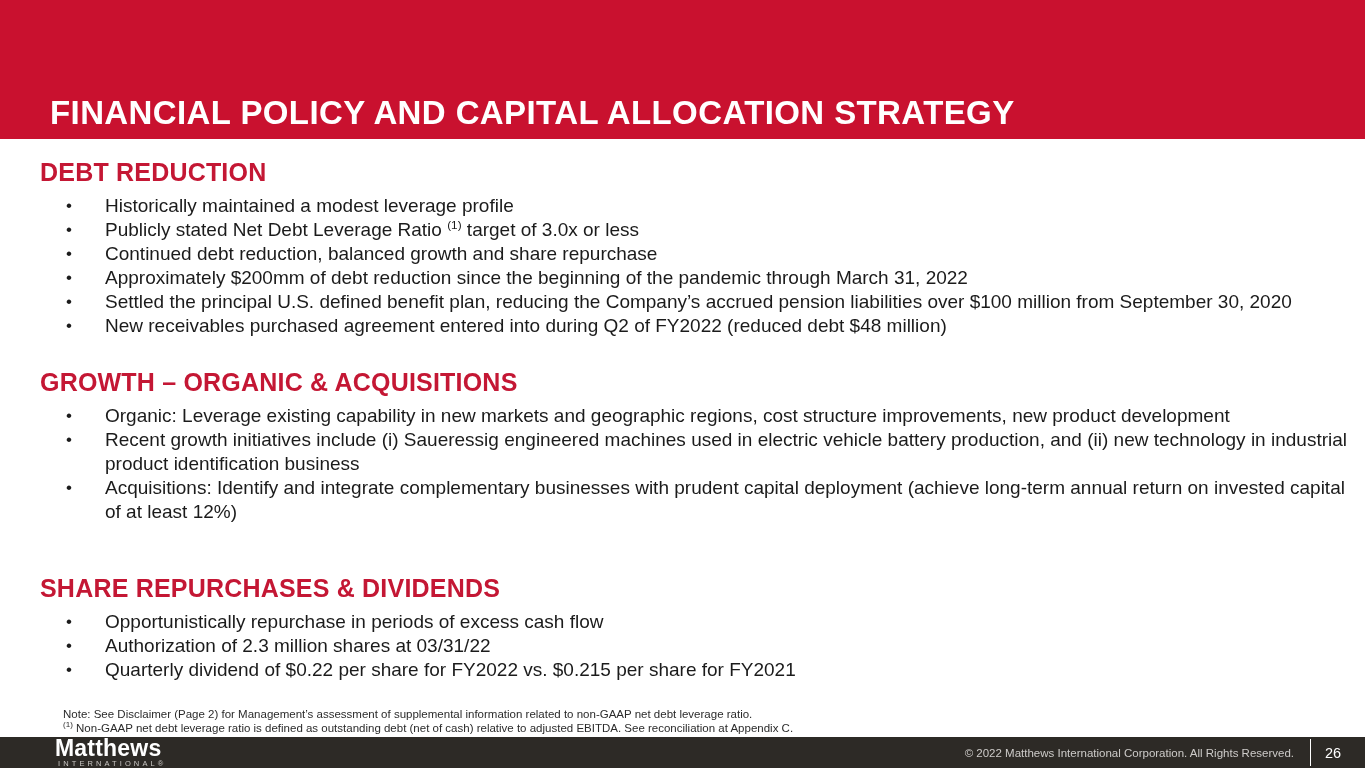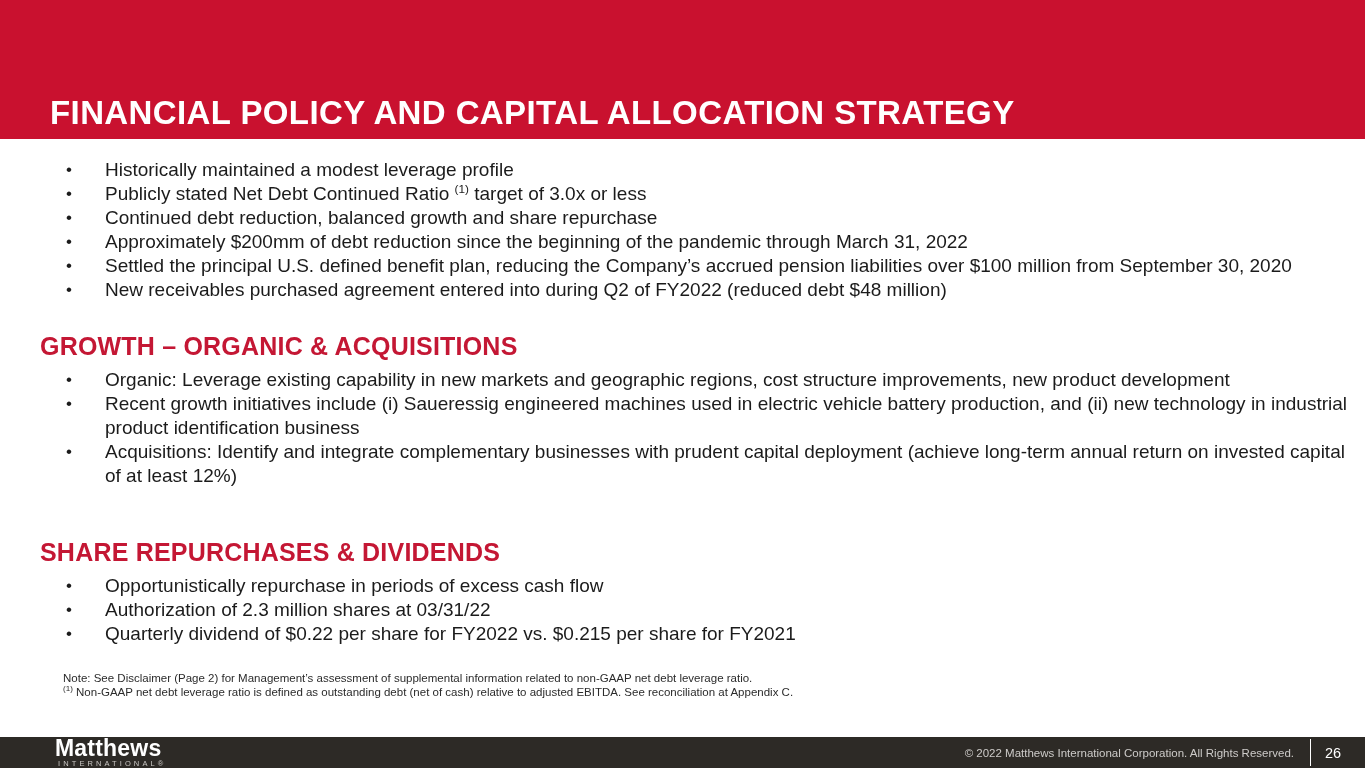--- a/index.html
+++ b/index.html
@@ -104,28 +104,29 @@
 </head>
 <body>
 
 <header class="banner">
   <h1>FINANCIAL POLICY AND CAPITAL ALLOCATION STRATEGY</h1>
 </header>
 
 <main class="content">
 
   <section class="s1">
+    <h2 class="sec-h">DEBT REDUCTION</h2>
     <div class="bullets">
       <div class="bullet">
         <span class="dot">•</span>
         <span class="btext">Historically maintained a modest leverage profile</span>
       </div>
       <div class="bullet">
         <span class="dot">•</span>
-        <span class="btext"><span>Publicly stated Net Debt Continued Ratio </span><sup class="ref">(1)</sup><span> target of 3.0x or less</span></span>
+        <span class="btext"><span>Publicly stated Net Debt Leverage Ratio </span><sup class="ref">(1)</sup><span> target of 3.0x or less</span></span>
       </div>
       <div class="bullet">
         <span class="dot">•</span>
         <span class="btext">Continued debt reduction, balanced growth and share repurchase</span>
       </div>
       <div class="bullet">
         <span class="dot">•</span>
         <span class="btext">Approximately $200mm of debt reduction since the beginning of the pandemic through March 31, 2022</span>
       </div>
       <div class="bullet">

